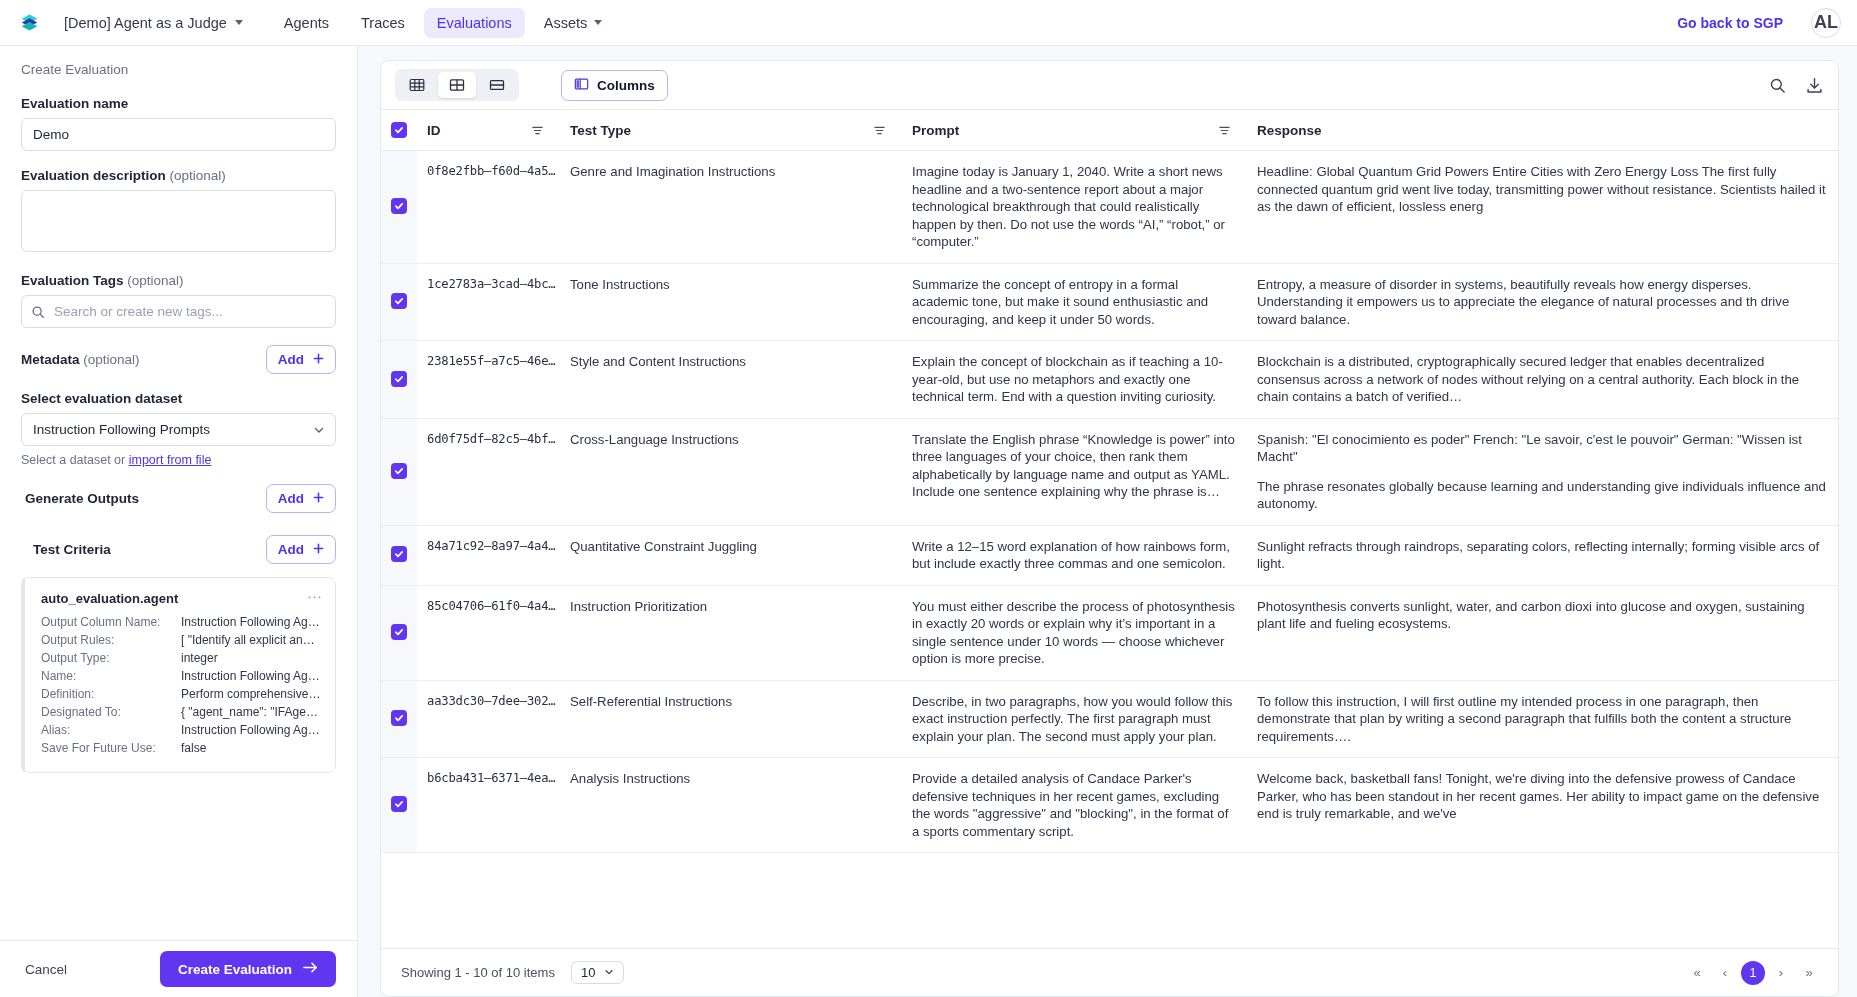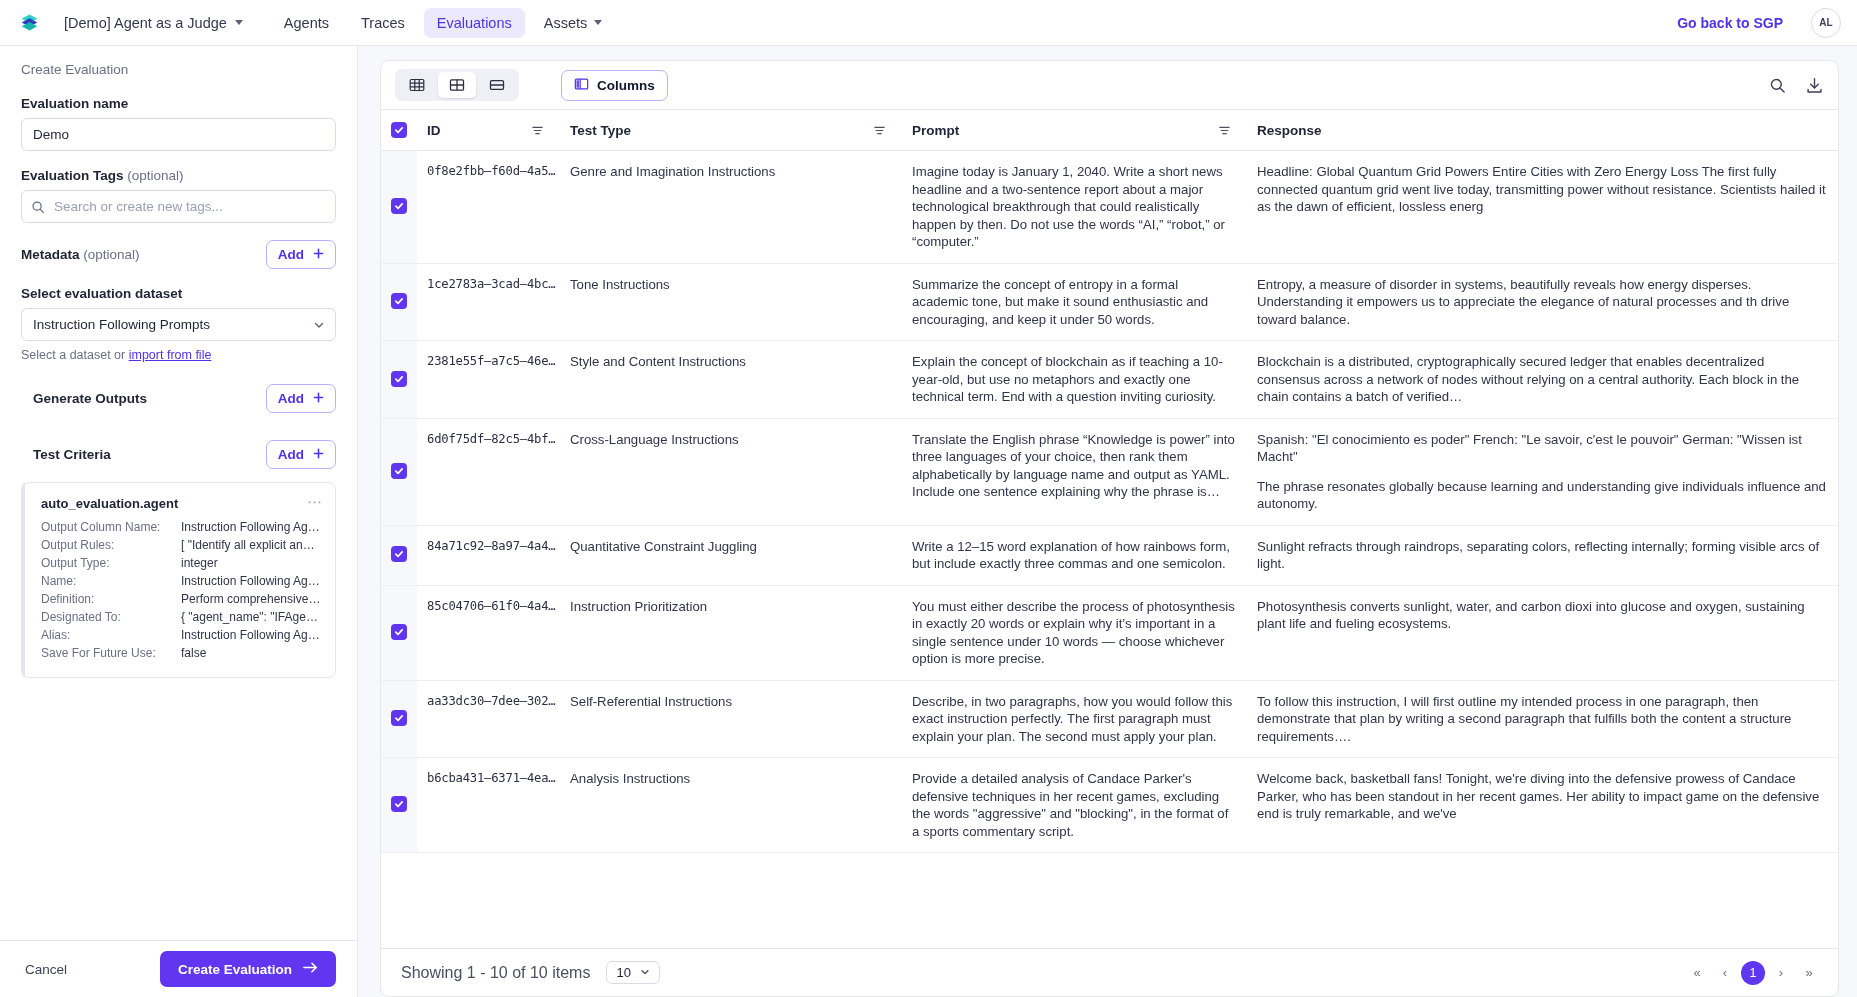--- a/index.html
+++ b/index.html
@@ -30,21 +30,21 @@
   .navitem {
     font-size: 14.5px; color: #33394d; padding: 7px 13px; border-radius: 7px; cursor: pointer;
     display: flex; align-items: center; gap: 7px; white-space: nowrap;
   }
   .navitem.active { background: #ece9fd; color: #4f33e6; font-weight: 500; }
   .nav-right { margin-left: auto; display: flex; align-items: center; gap: 14px; }
   .btn-sgp { font-size: 14px; color: #4f33e6; font-weight: 600; padding: 8px 14px; border-radius: 7px; cursor: pointer; }
   .avatar {
     width: 30px; height: 30px; border-radius: 50%; background: #fff; border: 1px solid #d9dbe6;
     display: flex; align-items: center; justify-content: center;
-    font-size: 10px; color: #3c4257; font-weight: 600; cursor: pointer;
+    font-size: 18px; color: #3c4257; font-weight: 600; cursor: pointer;
   }
 
   
   .body { flex: 1; display: flex; min-height: 0; }
 
   
   .leftpanel {
     width: 358px; flex: 0 0 358px; border-right: 1px solid #e7e8ee;
     display: flex; flex-direction: column; background: #fff; min-height: 0;
   }
@@ -146,21 +146,21 @@
   .chk {
     width: 16px; height: 16px; border-radius: 4px; background: #6036f0;
     display: inline-flex; align-items: center; justify-content: center; cursor: pointer;
   }
   .chk svg { display: block; }
 
   .tfoot {
     flex: 0 0 48px; display: flex; align-items: center; padding: 0 17px 0 20px;
     border-top: 1px solid #e7e8ee; gap: 16px;
   }
-  .showing { font-size: 16px; color: #4a5062; }
+  .showing { font-size: 13px; color: #4a5062; }
   .pagesize {
     height: 23px; border: 1px solid #d9dbe6; border-radius: 6px; padding: 0 9px;
     display: flex; align-items: center; gap: 9px; font-size: 13px; color: #1f2437; cursor: pointer;
   }
   .pager { margin-left: auto; display: flex; align-items: center; gap: 4px; }
   .pgbtn {
     min-width: 24px; height: 24px; border-radius: 50%; display: flex; align-items: center; justify-content: center;
     font-size: 13px; color: #6b7185; cursor: pointer; padding: 0 5px;
   }
   .pgbtn.cur { background: #6036f0; color: #fff; font-size: 12.5px; width: 24px; padding: 0; }
@@ -208,20 +208,27 @@
     <div class="leftpanel">
       <div class="left-scroll">
 
         <div class="crumb">Create Evaluation</div>
 
         <div class="fgroup">
           <label class="flabel">Evaluation name</label>
           <input class="finput" value="Demo" style="">
         </div>
 
+        <div class="fgroup">
+          <label class="flabel">
+            <span>Evaluation description</span>
+            <span class="opt">(optional)</span>
+          </label>
+          <textarea class="ftextarea" style=""></textarea>
+        </div>
 
         <div class="fgroup">
           <label class="flabel">
             <span>Evaluation Tags</span>
             <span class="opt">(optional)</span>
           </label>
           <div class="searchwrap">
             <span class="sicon">
               <svg width="14" height="14" viewBox="0 0 16 16" fill="none" stroke="#6b7185" stroke-width="1.5">
                 <circle cx="7" cy="7" r="4.6"></circle>
@@ -262,21 +269,21 @@
               </span>
             </div>
           </div>
           <div class="hint">
             <span>Select a dataset or </span><a>import from file</a>
           </div>
         </div>
 
         <div class="fgroup">
           <div class="rowhead">
-            <label class="flabel" style="margin:12px">Generate Outputs</label>
+            <label class="flabel" style="margin:4px">Generate Outputs</label>
             <button class="addbtn">
               <span>Add</span>
               <span>
                 <svg width="11" height="11" viewBox="0 0 12 12" stroke="#4f33e6" stroke-width="1.7" stroke-linecap="round">
                   <line x1="6" y1="1.5" x2="6" y2="10.5"></line>
                     <line x1="1.5" y1="6" x2="10.5" y2="6"></line>
                 </svg>
               </span>
             </button>
           </div>

